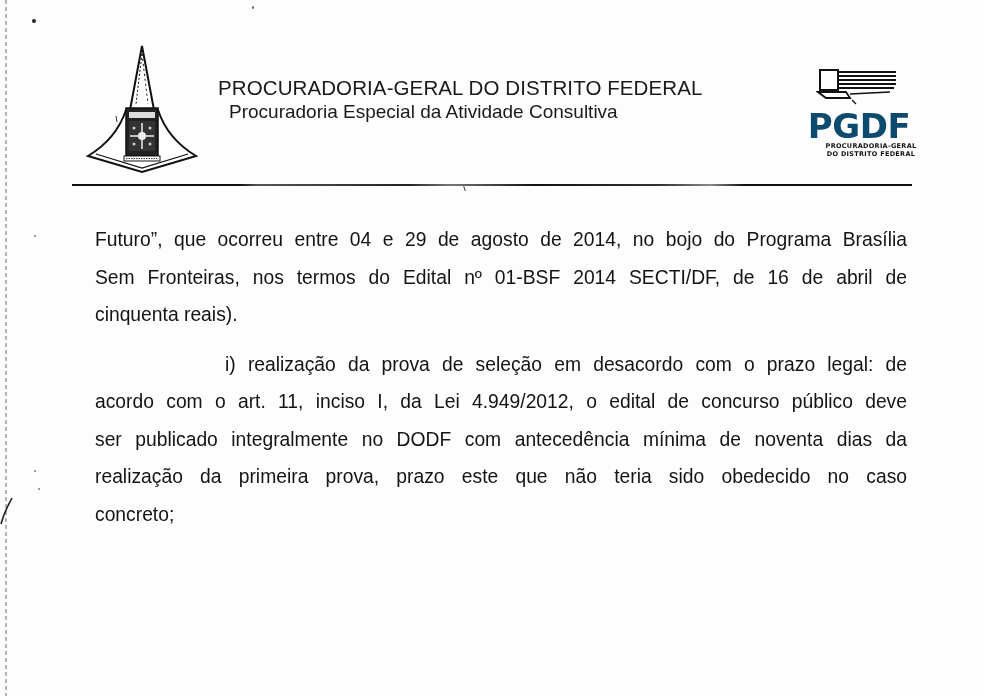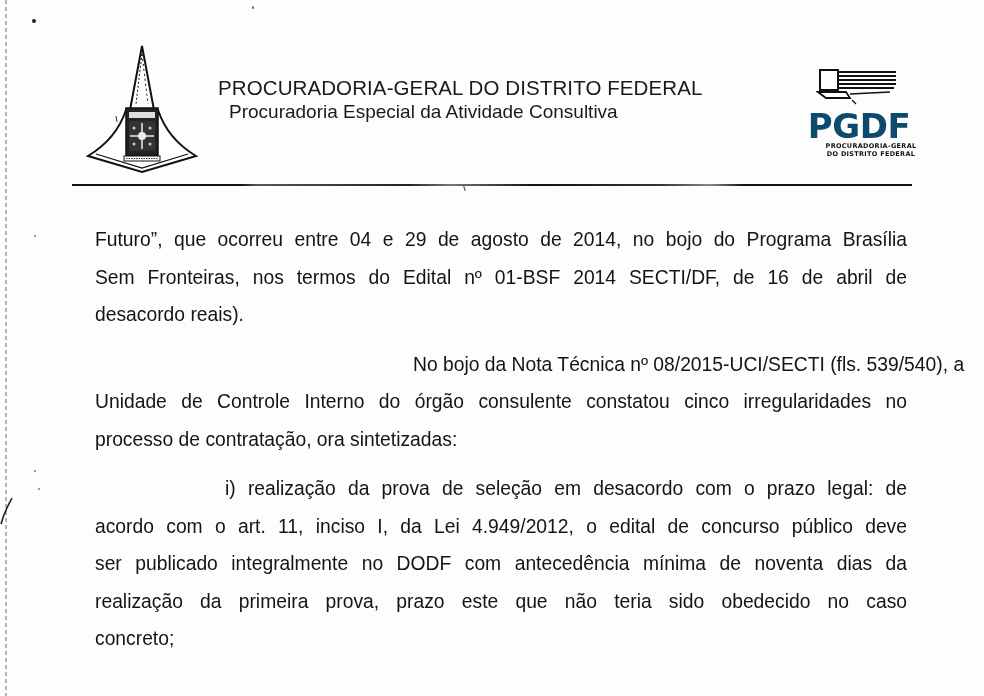--- a/index.html
+++ b/index.html
@@ -218,26 +218,21 @@
   </div>
 
   <div class="divider"></div>
   <div class="divider-tick"></div>
 </div>
 
 <div class="body-text">
   <p class="para">
     <span class="line">Futuro”, que ocorreu entre 04 e 29 de agosto de 2014, no bojo do Programa Brasília</span>
     <span class="line">Sem Fronteiras, nos termos do Edital nº 01-BSF 2014 SECTI/DF, de 16 de abril de</span>
-    <span class="line last">desacordo reais).</span>
-  </p>
-  <p class="para">
-    <span class="line indent">No bojo da Nota Técnica nº 08/2015-UCI/SECTI (fls. 539/540), a</span>
-    <span class="line">Unidade de Controle Interno do órgão consulente constatou cinco irregularidades no</span>
-    <span class="line last">processo de contratação, ora sintetizadas:</span>
+    <span class="line last">cinquenta reais).</span>
   </p>
   <p class="para">
     <span class="line indent-item">i) realização da prova de seleção em desacordo com o prazo legal: de</span>
     <span class="line">acordo com o art. 11, inciso I, da Lei 4.949/2012, o edital de concurso público deve</span>
     <span class="line">ser publicado integralmente no DODF com antecedência mínima de noventa dias da</span>
     <span class="line">realização da primeira prova, prazo este que não teria sido obedecido no caso</span>
     <span class="line last">concreto;</span>
   </p>
 </div>
 

